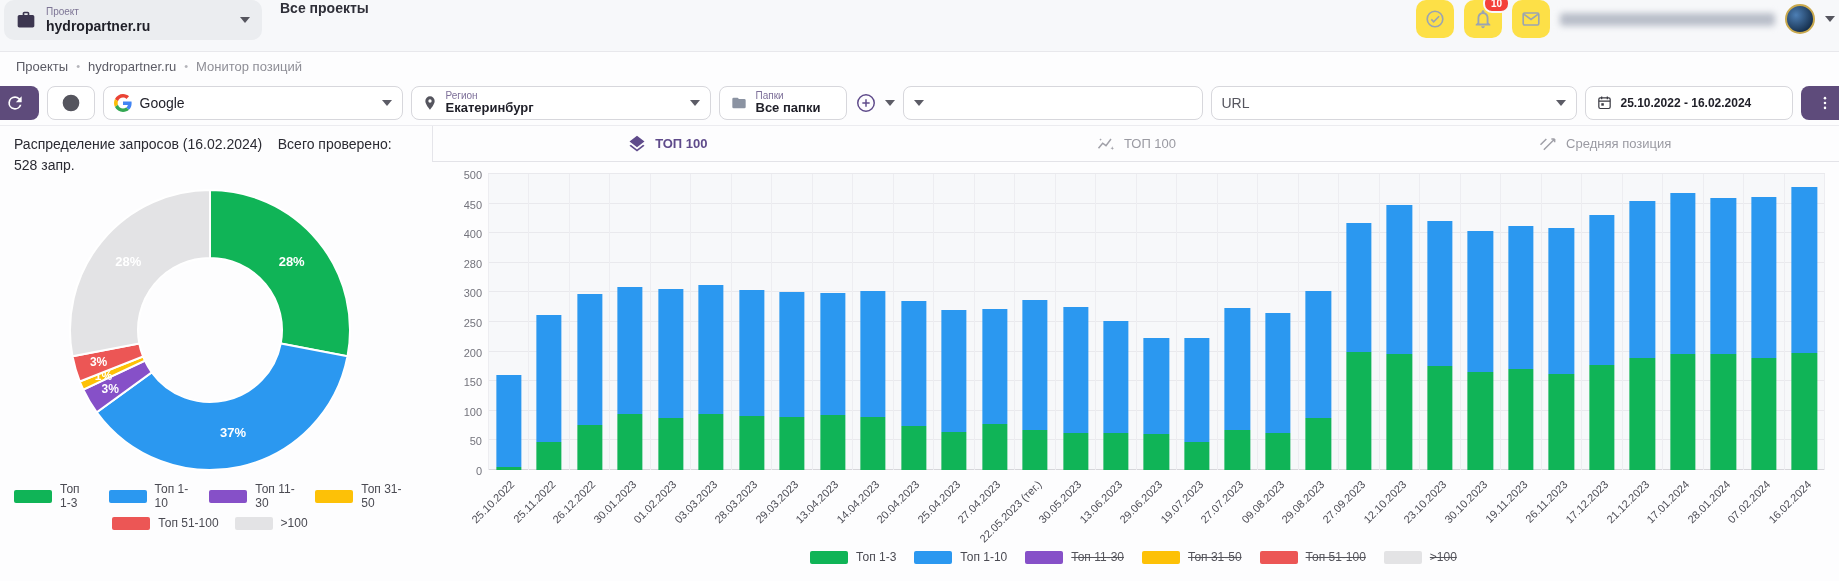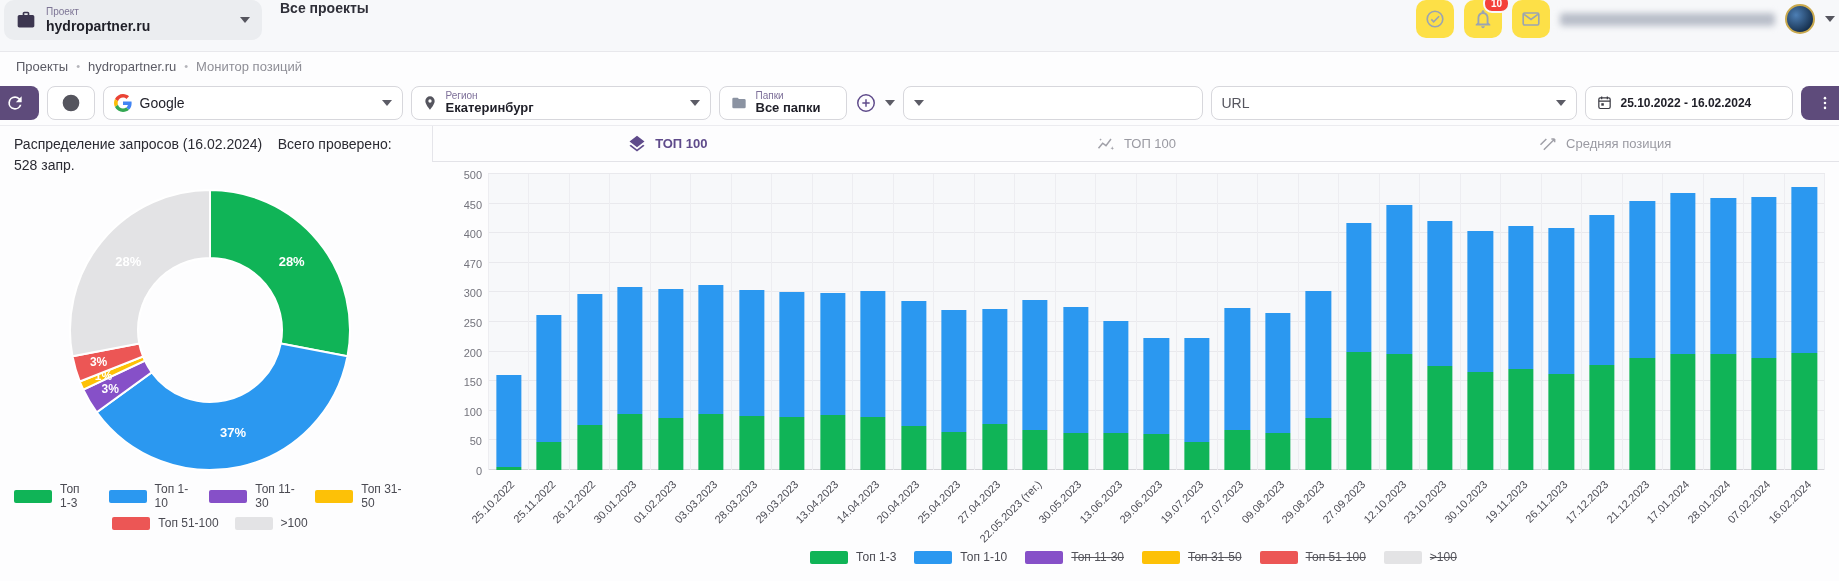--- a/index.html
+++ b/index.html
@@ -320,21 +320,21 @@
           <div class="ylabel" style="bottom: 52.2px;">100</div>
           <div class="gridline" style="bottom: 88.8px;"></div>
           <div class="ylabel" style="bottom: 81.8px;">150</div>
           <div class="gridline" style="bottom: 118.4px;"></div>
           <div class="ylabel" style="bottom: 111.4px;">200</div>
           <div class="gridline" style="bottom: 148px;"></div>
           <div class="ylabel" style="bottom: 141px;">250</div>
           <div class="gridline" style="bottom: 177.6px;"></div>
           <div class="ylabel" style="bottom: 170.6px;">300</div>
           <div class="gridline" style="bottom: 207.2px;"></div>
-          <div class="ylabel" style="bottom: 200.2px;">470</div>
+          <div class="ylabel" style="bottom: 200.2px;">280</div>
           <div class="gridline" style="bottom: 236.8px;"></div>
           <div class="ylabel" style="bottom: 229.8px;">400</div>
           <div class="gridline" style="bottom: 266.4px;"></div>
           <div class="ylabel" style="bottom: 259.4px;">450</div>
           <div class="gridline" style="bottom: 296px;"></div>
           <div class="ylabel" style="bottom: 289px;">500</div>
           <div class="slots">
             <div class="slot">
               <div class="bar">
                 <div class="seg" style="height: 2.96px; background: rgb(16, 180, 87);"></div>

